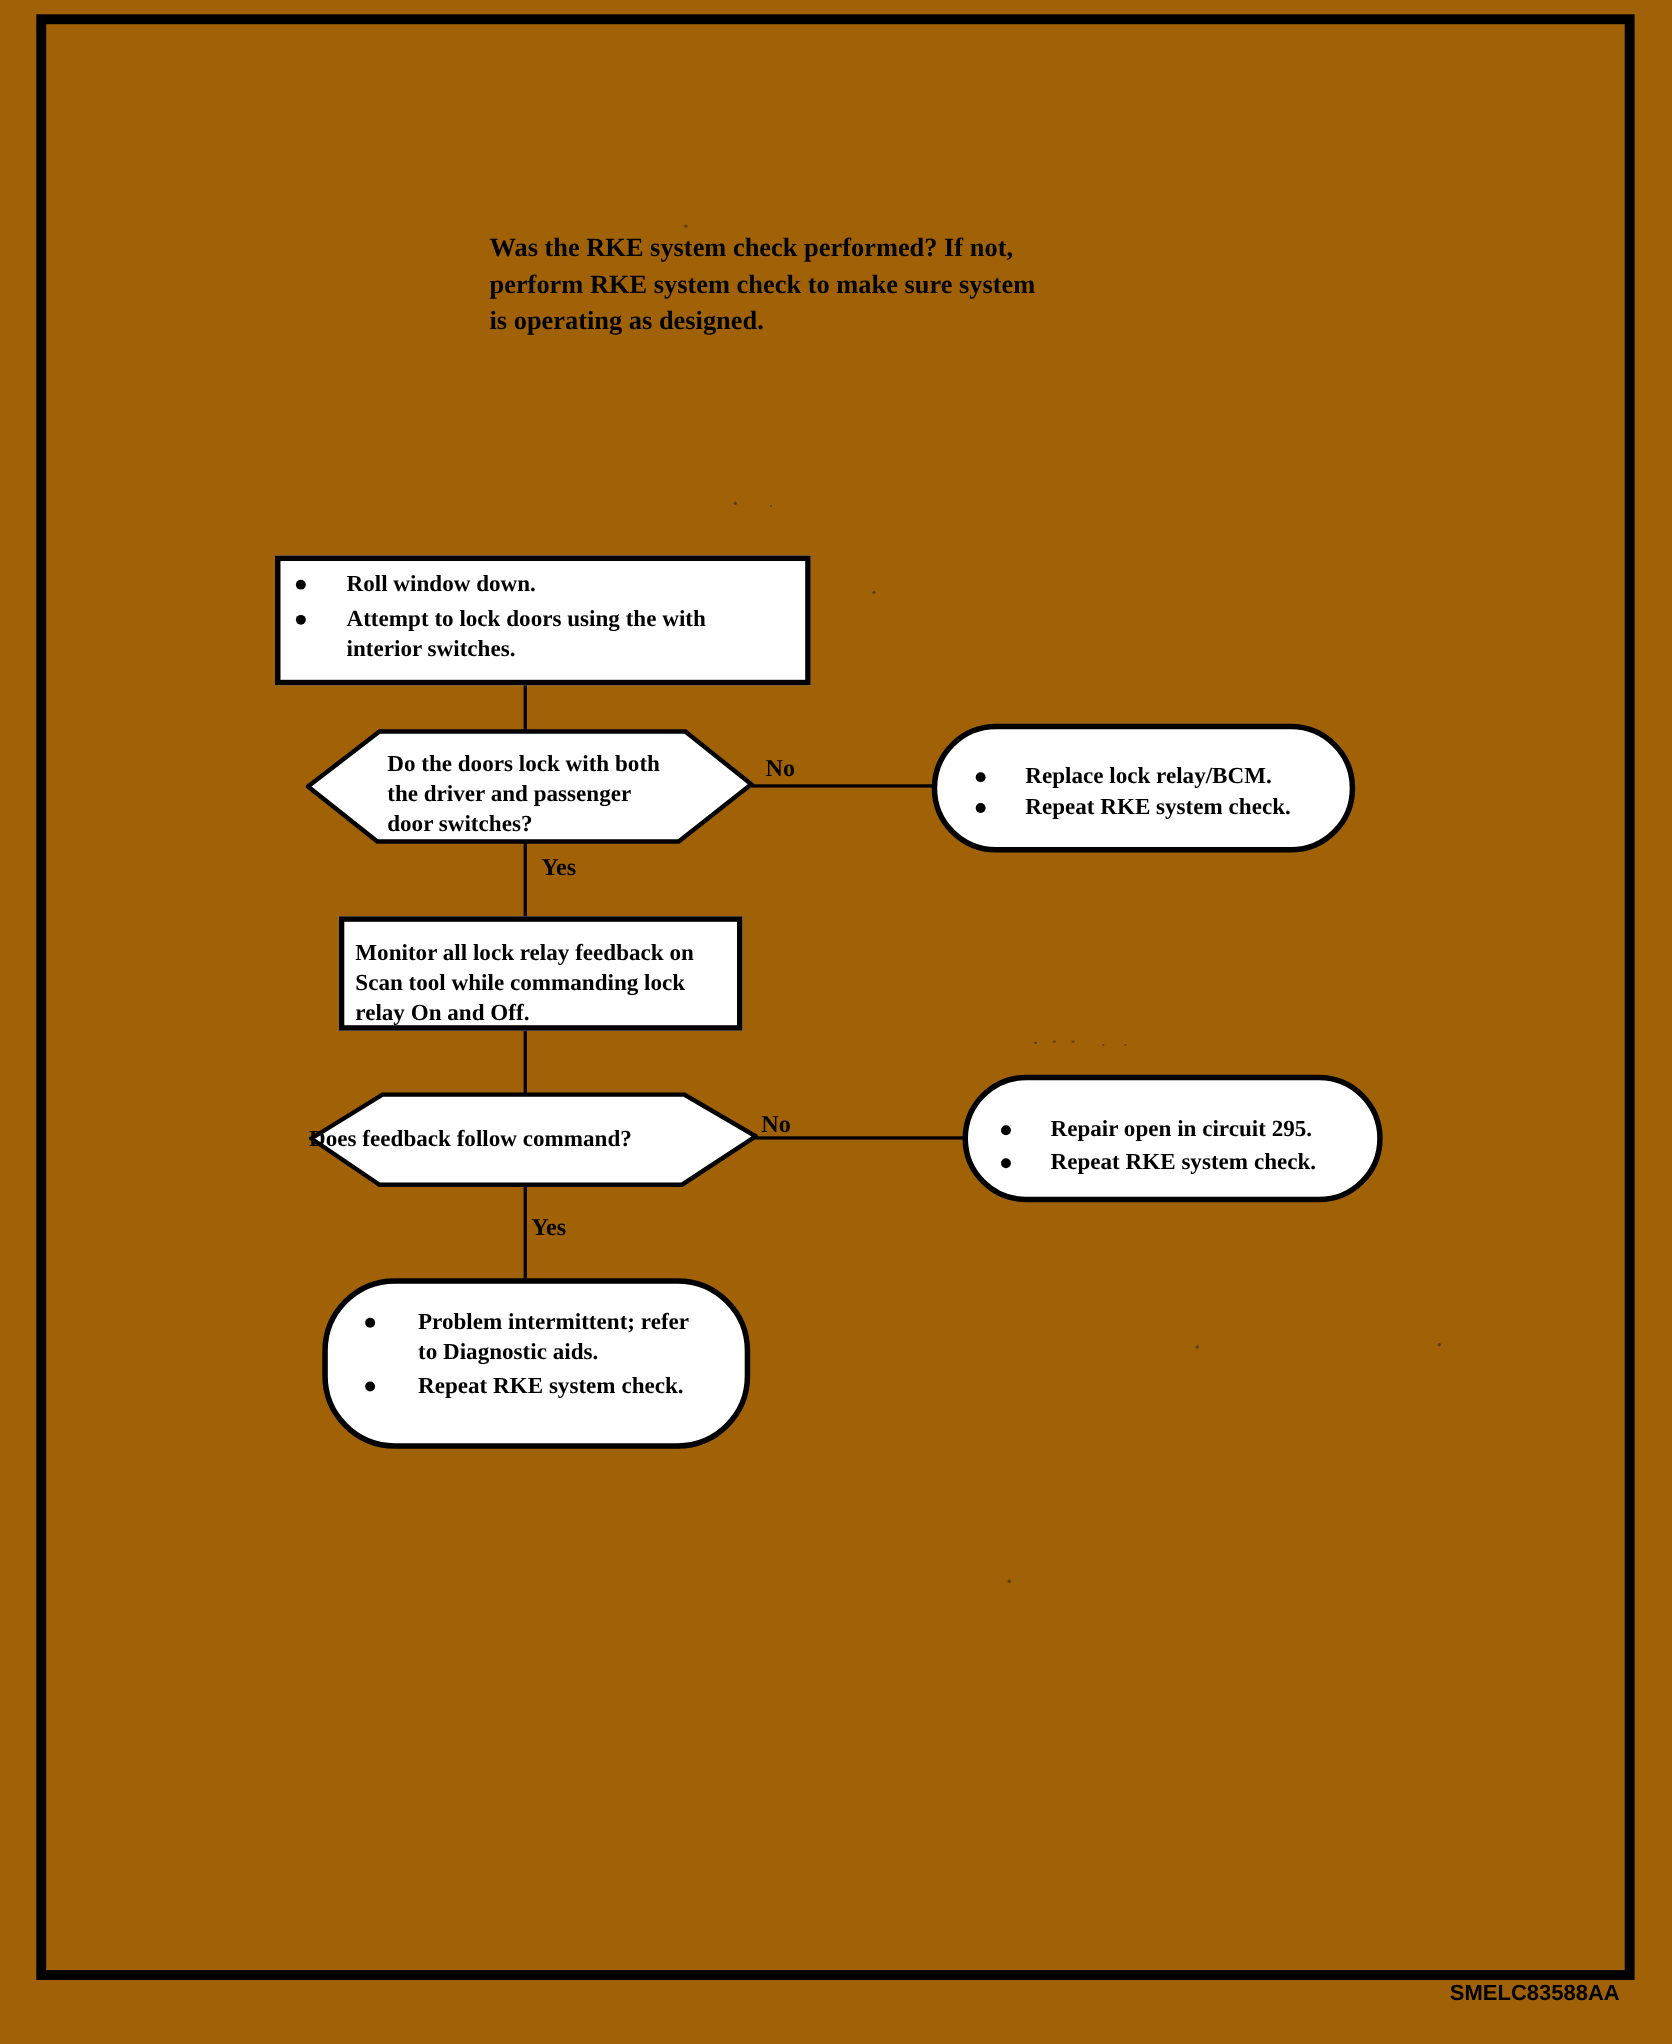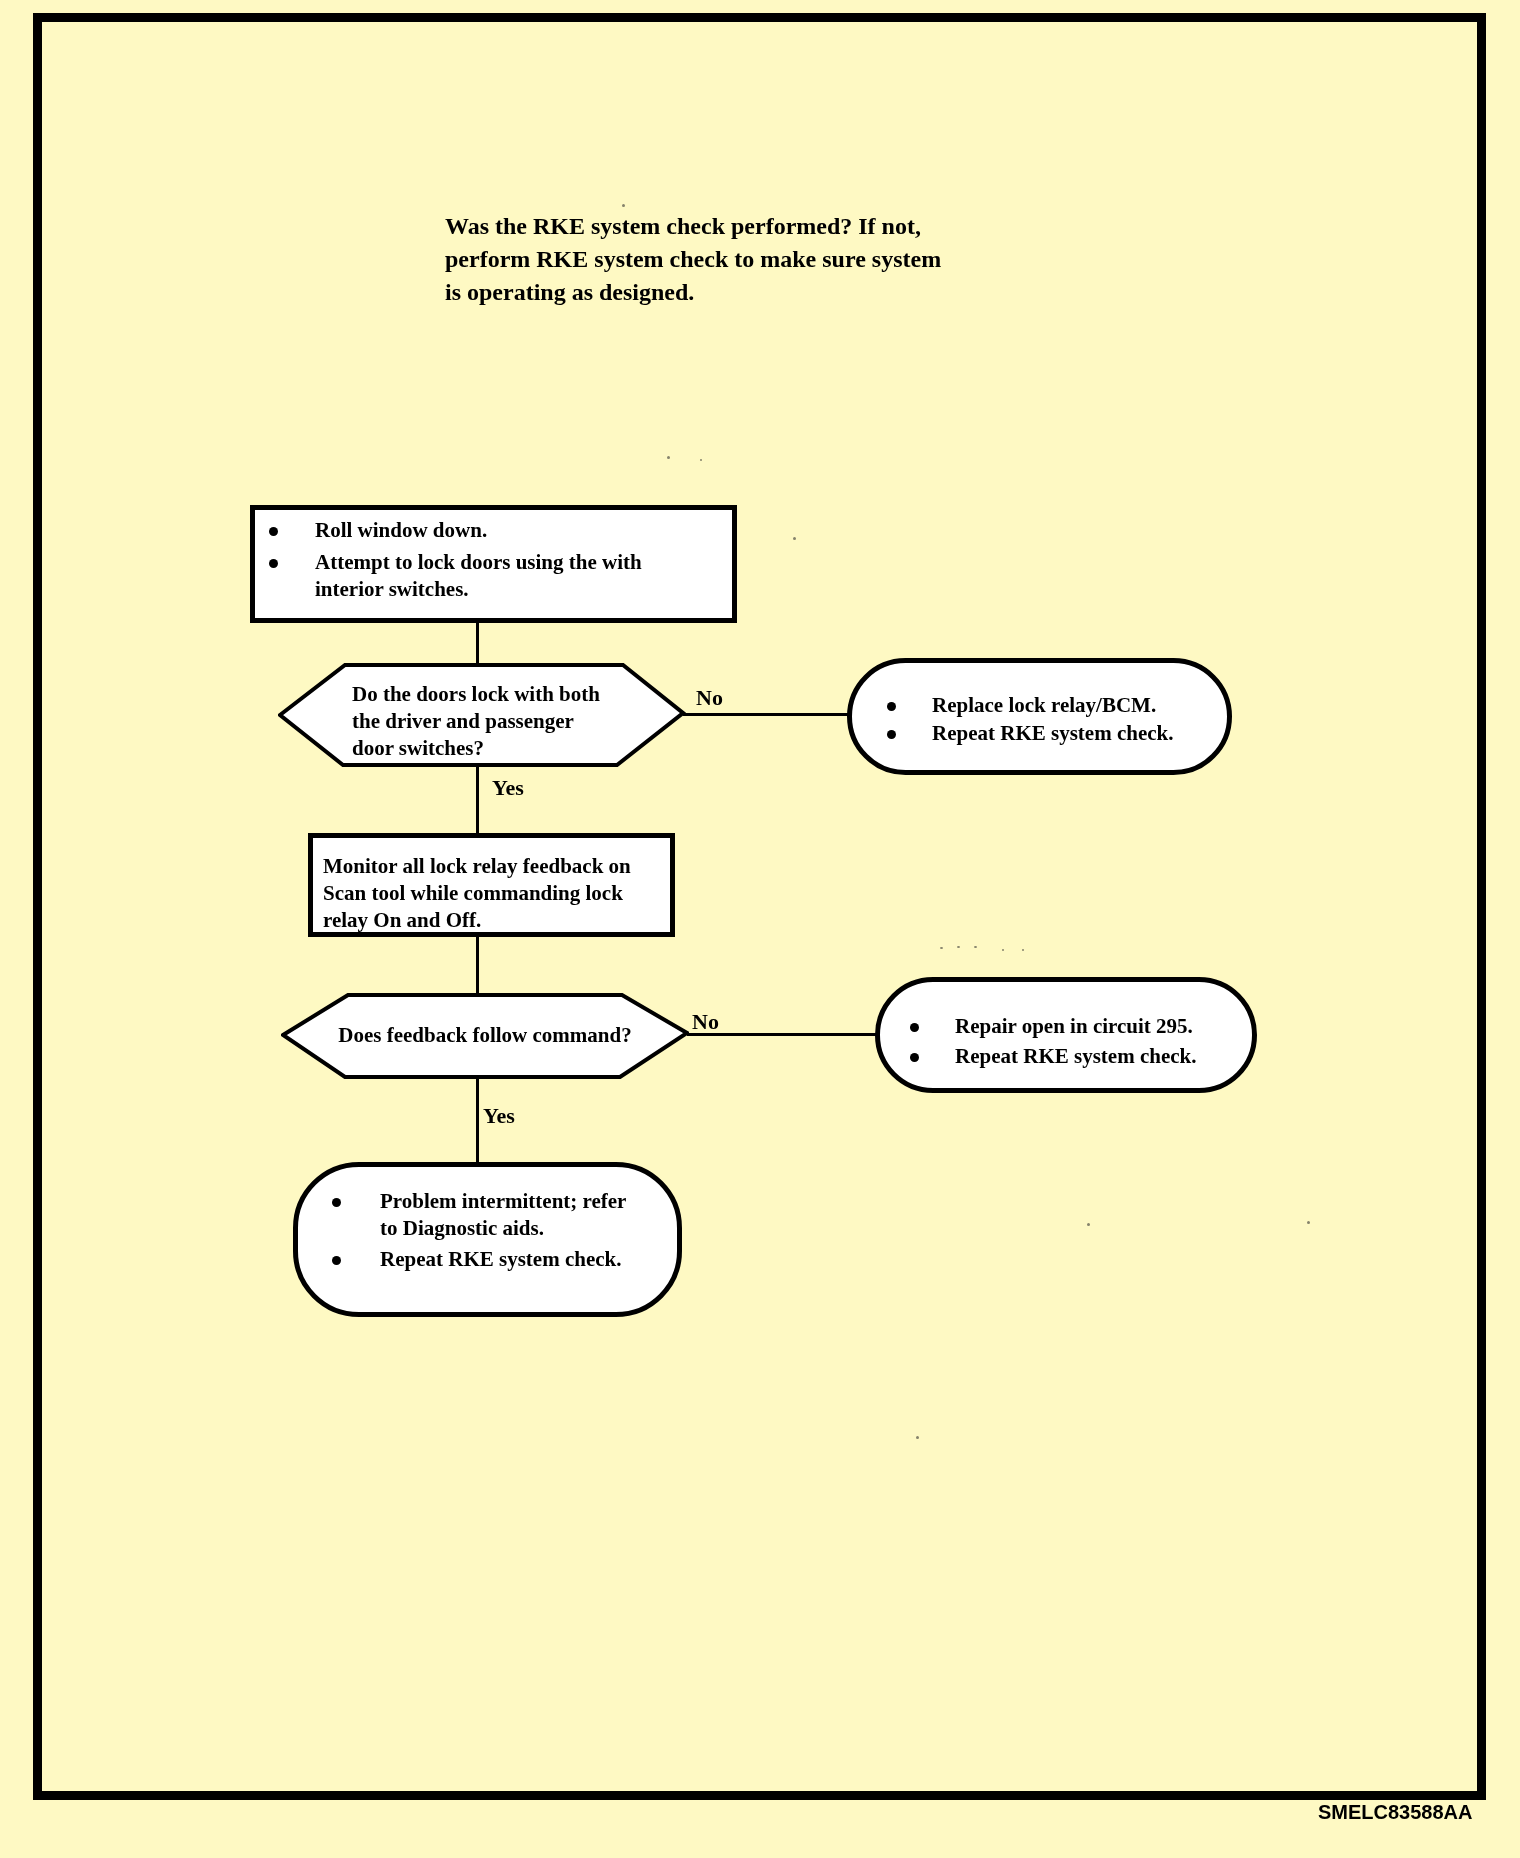--- a/index.html
+++ b/index.html
@@ -1,17 +1,17 @@
 <!DOCTYPE html>
 <html><head>
 <meta charset="utf-8">
 <style>
   html,body{margin:0;padding:0;background:#ffffff;}
   .page{
-    position:relative;width:1520px;height:1858px;background:#fef9c3;
+    position:relative;width:1520px;height:1858px;background:#a16207;
     font-family:"Liberation Serif",serif;font-weight:bold;color:#000;
     overflow:hidden;
   }
   .frame{
     position:absolute;left:33px;top:13px;width:1453px;height:1787px;
     border:9px solid #000;box-sizing:border-box;
   }
   .intro{
     position:absolute;left:445px;top:210px;width:640px;
     font-size:24px;line-height:33px;white-space:pre-line;
@@ -40,21 +40,21 @@
   .stad3 .items{row-gap:4px;}
   .stad3 .bullet{margin-right:39px;}
   .hex{position:absolute;}
   .hex polygon{fill:#ffffff;stroke:#000000;stroke-width:4px;}
   .hex1{left:278px;top:661px;}
   .hex2{left:281px;top:993px;}
   .hextxt{
     position:absolute;font-size:21px;line-height:27px;white-space:pre-line;
   }
   .hextxt1{left:352px;top:681px;width:300px;}
-  .hextxt2{left:281px;top:1022px;width:408px;text-align:center;}
+  .hextxt2{left:281px;top:1022px;width:408px;text-align:left;}
   .vline{position:absolute;width:3px;background:#000;}
   .hline{position:absolute;height:3px;background:#000;}
   .v1{left:476px;top:621px;height:46px;}
   .v2{left:476px;top:763px;height:74px;}
   .v3{left:476px;top:935px;height:62px;}
   .v4{left:476px;top:1075px;height:89px;}
   .h1{left:683px;top:713px;width:166px;}
   .h2{left:687px;top:1033px;width:190px;}
   .blabel{position:absolute;font-size:22px;line-height:27px;}
   .no1{left:696px;top:684px;}

